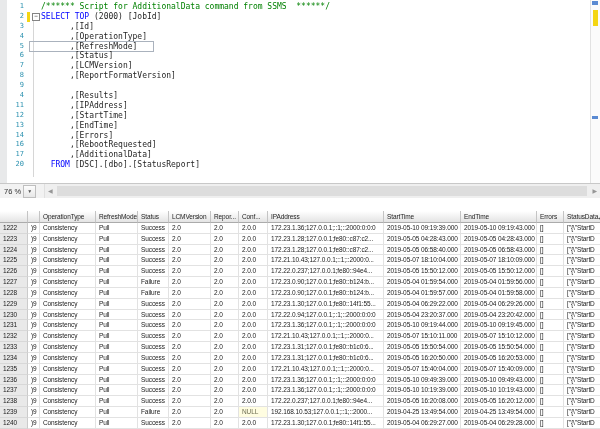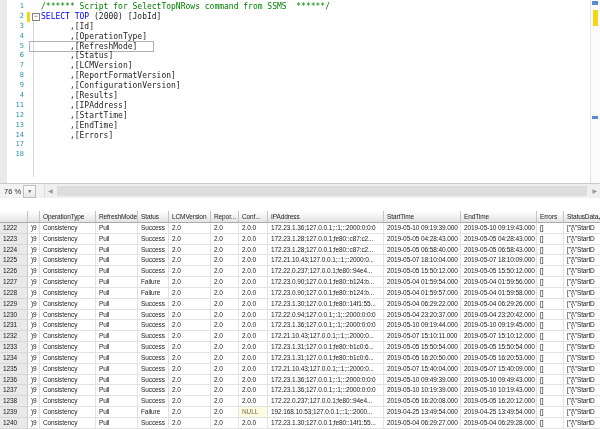--- a/index.html
+++ b/index.html
@@ -83,21 +83,21 @@
 <div class="app">
 
   <div class="editor">
     <div class="bp-margin"></div>
     <div class="outline-guide"></div>
     <div class="code-lines">
         <div class="code-line">
           <span class="ln-num">1</span>
           <span class="ln-change"></span>
           <span class="ln-collapse"></span>
-          <span class="ln-content"><span class="tok-comment">/****** Script for SelectTopNRows command from SSMS  ******/</span></span>
+          <span class="ln-content"><span class="tok-comment">/****** Script for AdditionalData command from SSMS  ******/</span></span>
         </div>
         <div class="code-line">
           <span class="ln-num">2</span>
           <span class="ln-change changed"></span>
           <span class="ln-collapse">
             <span class="collapse-box">−</span>
           </span>
           <span class="ln-content"><span class="tok-keyword">SELECT</span><span class="tok-plain"> </span><span class="tok-keyword">TOP</span><span class="tok-plain"> (2000) [JobId]</span></span>
         </div>
         <div class="code-line">
@@ -133,21 +133,20 @@
         <div class="code-line">
           <span class="ln-num">8</span>
           <span class="ln-change"></span>
           <span class="ln-collapse"></span>
           <span class="ln-content"><span class="tok-plain">      ,[ReportFormatVersion]</span></span>
         </div>
         <div class="code-line">
           <span class="ln-num">9</span>
           <span class="ln-change"></span>
           <span class="ln-collapse"></span>
-          <span class="ln-content"><span class="tok-plain">      ,[ConfigurationVersion]</span></span>
         </div>
         <div class="code-line">
           <span class="ln-num">4</span>
           <span class="ln-change"></span>
           <span class="ln-collapse"></span>
           <span class="ln-content"><span class="tok-plain">      ,[Results]</span></span>
         </div>
         <div class="code-line">
           <span class="ln-num">11</span>
           <span class="ln-change"></span>
@@ -166,28 +165,36 @@
           <span class="ln-collapse"></span>
           <span class="ln-content"><span class="tok-plain">      ,[EndTime]</span></span>
         </div>
         <div class="code-line">
           <span class="ln-num">14</span>
           <span class="ln-change"></span>
           <span class="ln-collapse"></span>
           <span class="ln-content"><span class="tok-plain">      ,[Errors]</span></span>
         </div>
         <div class="code-line">
+          <span class="ln-num">16</span>
+          <span class="ln-change"></span>
+          <span class="ln-collapse"></span>
+          <span class="ln-content"><span class="tok-plain">      ,[RebootRequested]</span></span>
+        </div>
+        <div class="code-line">
           <span class="ln-num">17</span>
           <span class="ln-change"></span>
           <span class="ln-collapse"></span>
-        </div>
-        <div class="code-line">
-          <span class="ln-num">18</span>
-          <span class="ln-change"></span>
-          <span class="ln-collapse"></span>
+          <span class="ln-content"><span class="tok-plain">      ,[AdditionalData]</span></span>
+        </div>
+        <div class="code-line">
+          <span class="ln-num">20</span>
+          <span class="ln-change"></span>
+          <span class="ln-collapse"></span>
+          <span class="ln-content"><span class="tok-plain">  </span><span class="tok-keyword">FROM</span><span class="tok-plain"> [DSC].[dbo].[StatusReport]</span></span>
         </div>
       </div>
     <div class="ed-scroll">
       <div class="mk mk-top"></div>
       <div class="mk mk-yellow"></div>
       <div class="mk mk-caret"></div>
     </div>
   </div>
 
   <div class="zoombar">

